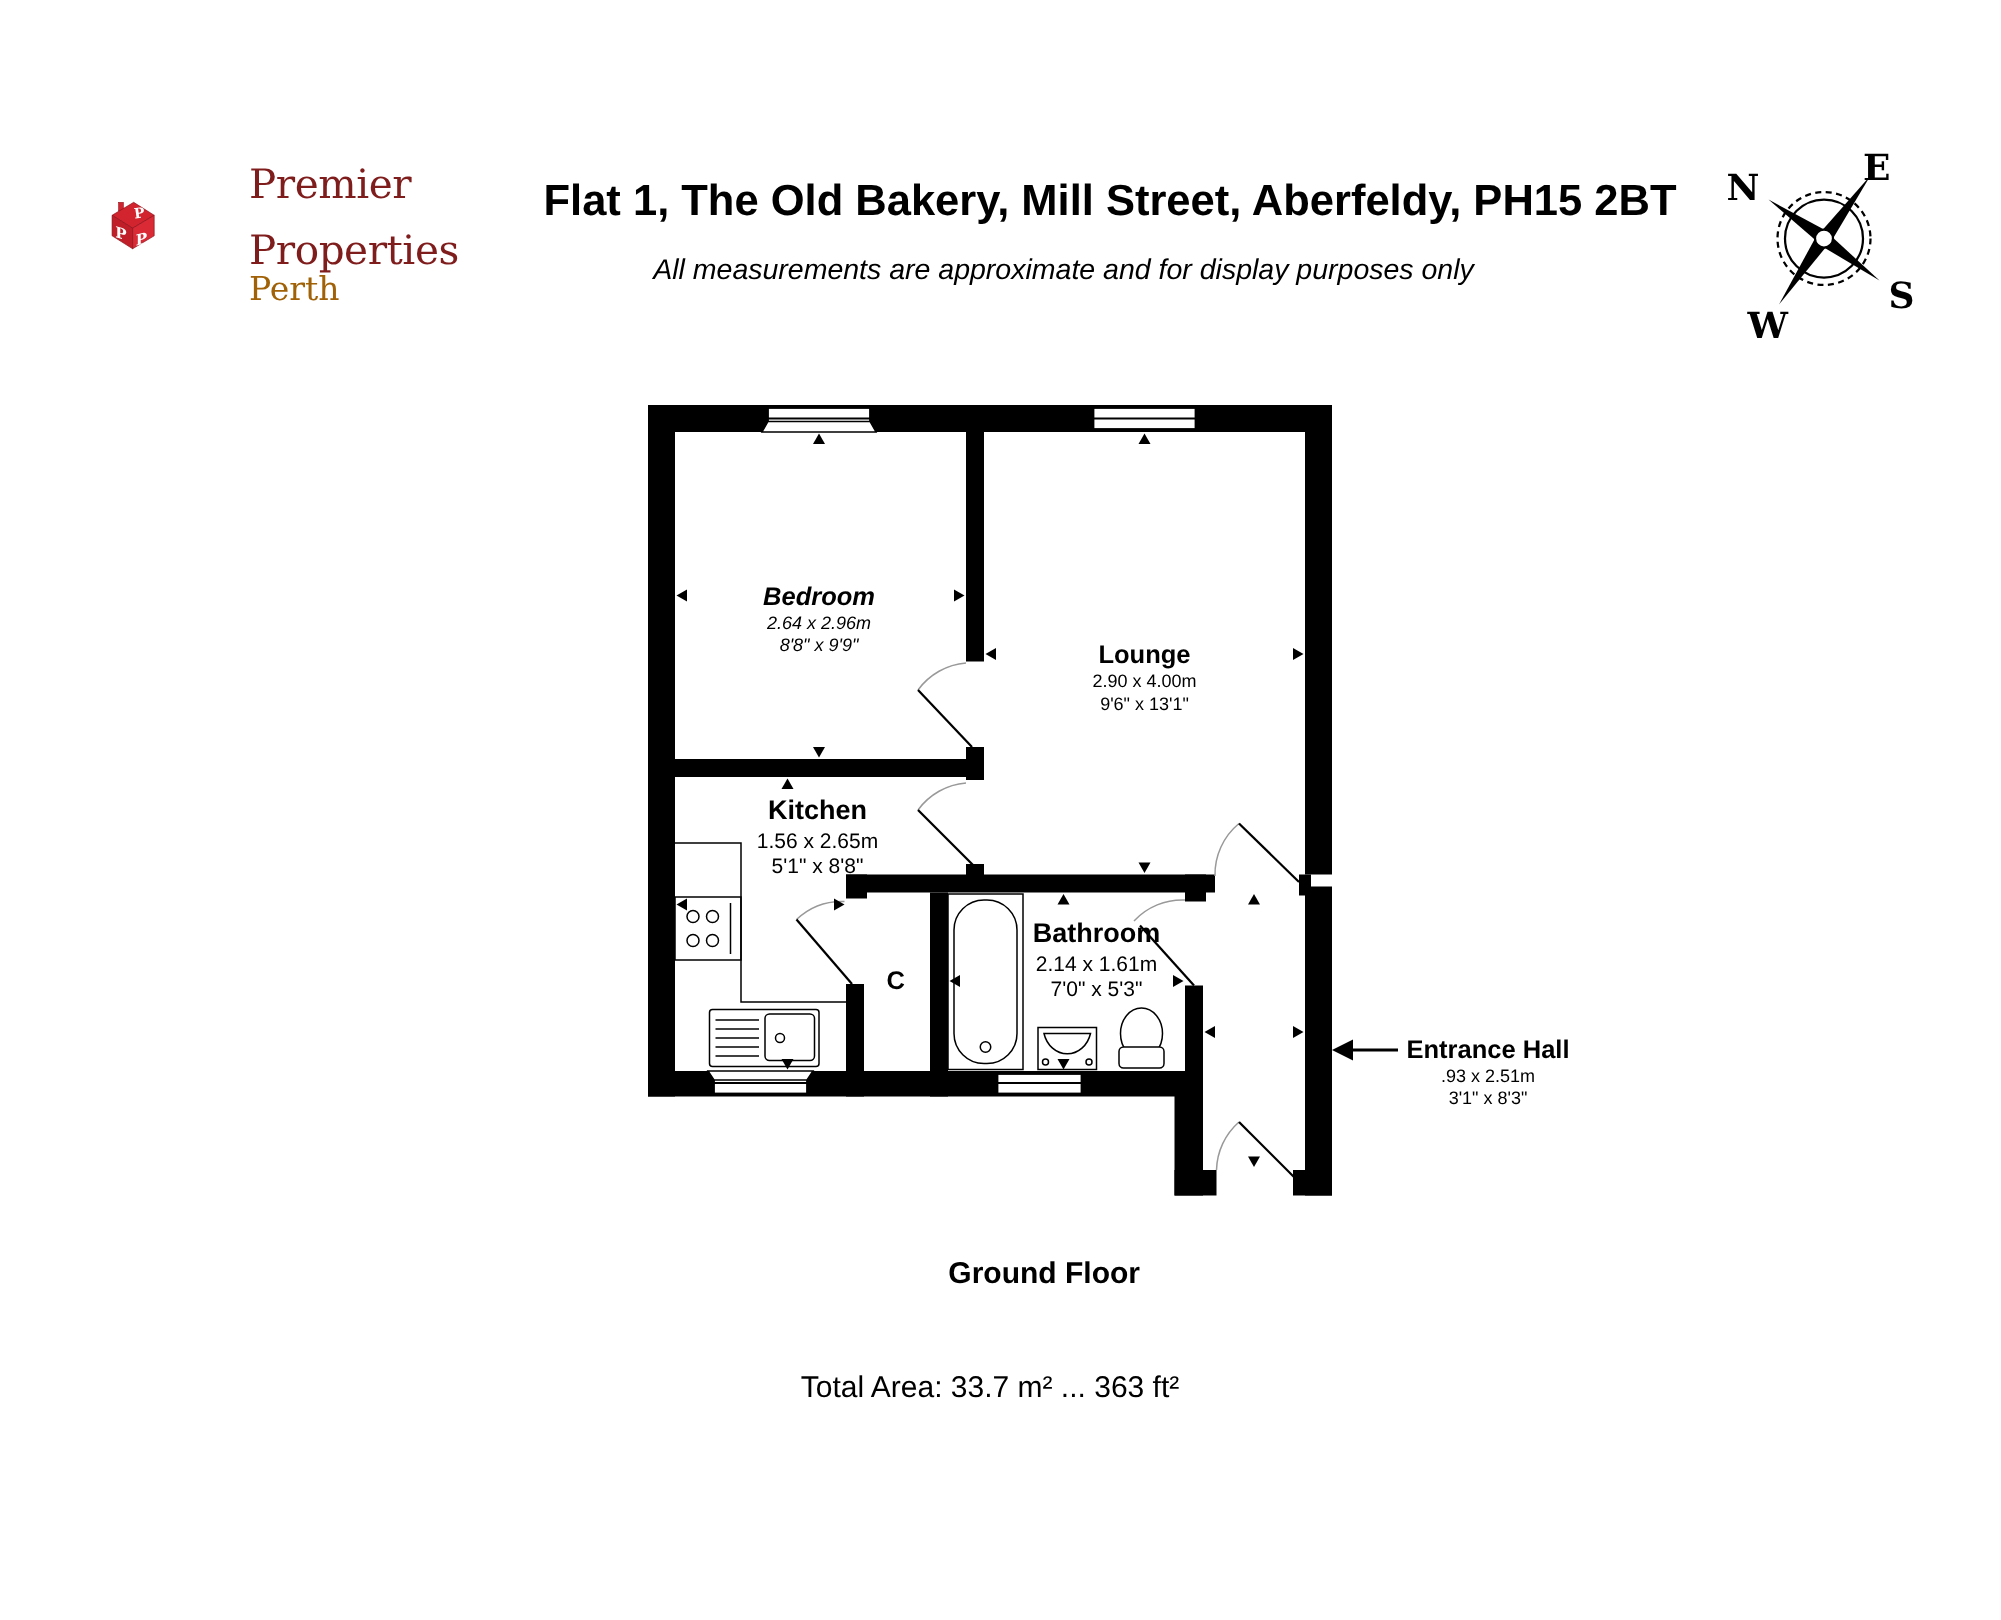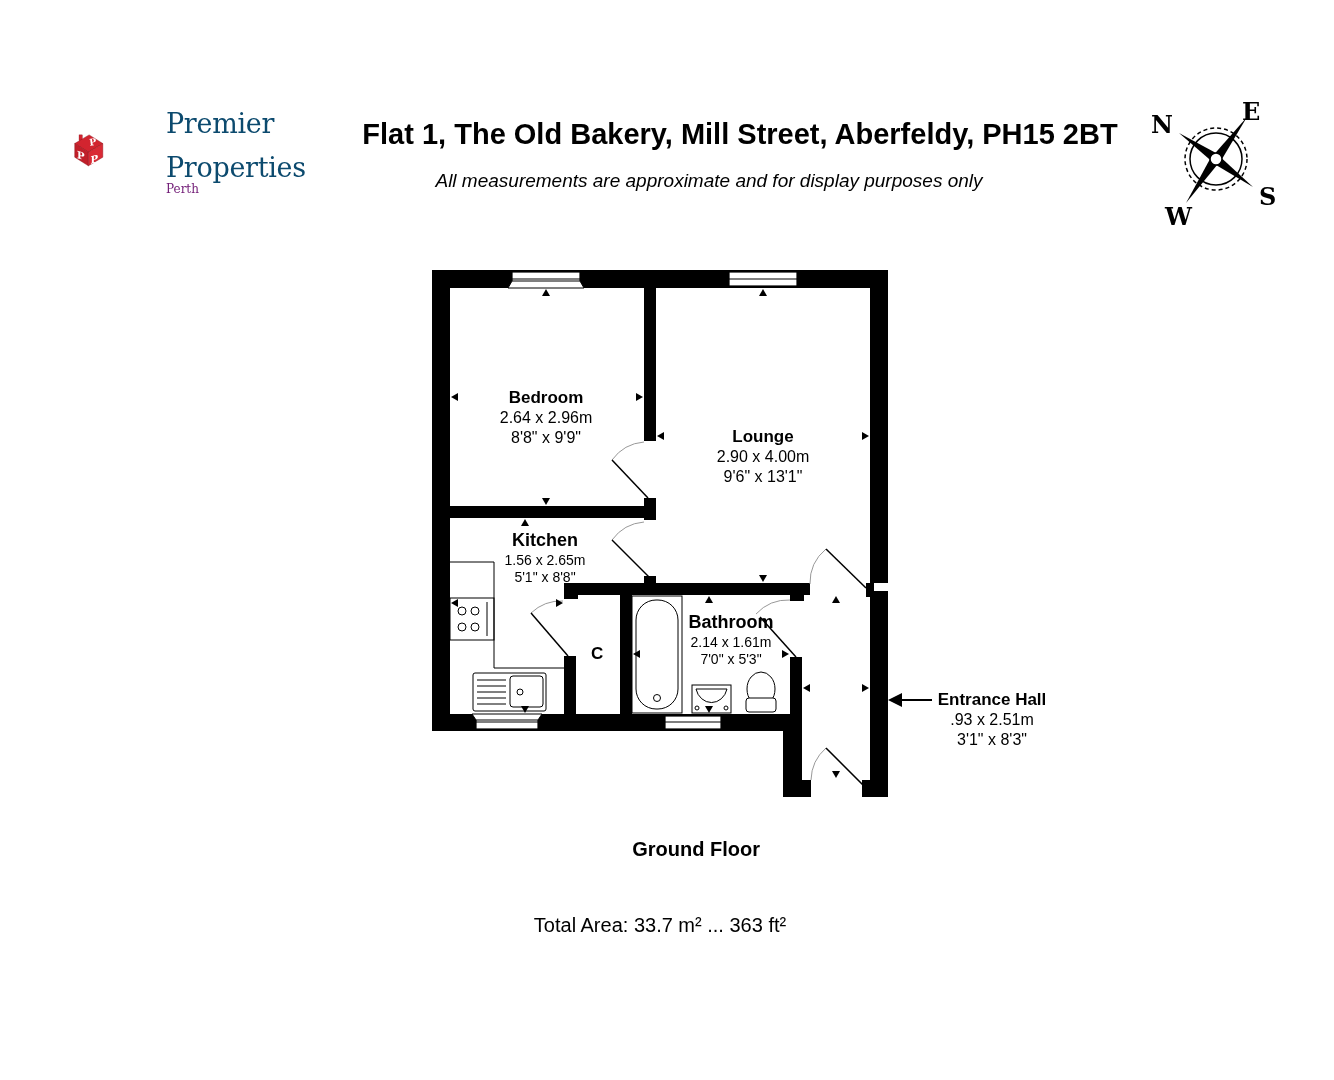--- a/index.html
+++ b/index.html
@@ -1,30 +1,30 @@
 <!DOCTYPE html>
 <html><head>
   <meta charset="utf-8">
   <style>
     html, body { margin: 0; padding: 0; background: #ffffff; }
     body { width: 1334px; height: 1080px; position: relative; overflow: hidden; font-family: "Liberation Sans", sans-serif; color: #000; }
     .logo { position: absolute; left: 74px; top: 104px; width: 250px; height: 92px; }
     .logo-text { position: absolute; left: 166px; top: 110px; font-family: "DejaVu Serif", serif; line-height: 1; }
-    .logo-line1, .logo-line2 { font-size: 27px; color: #0c4a6e; letter-spacing: -0.3px; display: block; }
+    .logo-line1, .logo-line2 { font-size: 27px; color: #7f1d1d; letter-spacing: -0.3px; display: block; }
     .logo-line2 { margin-top: 17px; }
-    .logo-line3 { font-size: 12px; color: #701a75; display: block; margin-top: 2px; }
+    .logo-line3 { font-size: 22px; color: #a16207; display: block; margin-top: 2px; }
     .title-wrap { position: absolute; left: 336px; top: 118px; width: 770px; text-align: center; font-size: 29px; font-weight: bold; white-space: nowrap; margin-left: 19px; }
     .subtitle { position: absolute; left: 336px; top: 170px; width: 746px; text-align: center; font-size: 19px; white-space: nowrap; font-style: italic; }
     .compass { position: absolute; left: 1145px; top: 95px; width: 140px; height: 140px; }
     .plan { position: absolute; left: 0; top: 0; width: 1334px; height: 1080px; }
     .room-label { position: absolute; text-align: center; white-space: nowrap; line-height: 1.25; }
     .room-label .name { font-weight: bold; display: block; }
     .room-label .dim { display: block; }
     .lbl-lg .name { font-size: 17px; }
-    .lbl-lg .dim { font-size: 16px; }
+    .lbl-lg .dim { font-size: 12px; }
     .lbl-sm .name { font-size: 18px; }
     .lbl-sm .dim { font-size: 14px; }
     .c-label { position: absolute; left: 591px; top: 644px; font-size: 17px; font-weight: bold; }
     .floor-name { position: absolute; left: 560px; top: 838px; width: 200px; text-align: right; font-size: 20px; font-weight: bold; }
     .total-area { position: absolute; left: 480px; top: 914px; width: 360px; text-align: center; font-size: 20px; }
   </style>
 </head>
 <body>
 
 <svg class="logo" viewBox="0 0 250 92" style="left:74px;top:104px;width:90px;height:92px;">
@@ -181,21 +181,21 @@
     <polygon points="869,688 862,684 862,692"></polygon>
     <polygon points="836,778 832,771 840,771"></polygon>
   </g>
 
   <g>
     <line x1="896" y1="700" x2="932" y2="700" stroke="#000" stroke-width="2"></line>
     <polygon points="888,700 902,693 902,707" fill="#000"></polygon>
   </g>
 </svg>
 
-<div class="room-label lbl-lg" style="left:476px;top:387px;width:140px;">
+<div class="room-label lbl-lg" style="left:476px;top:387px;width:140px;font-style:italic;">
   <span class="name">Bedroom</span>
   <span class="dim">2.64 x 2.96m</span>
   <span class="dim">8'8" x 9'9"</span>
 </div>
 <div class="room-label lbl-lg" style="left:693px;top:426px;width:140px;">
   <span class="name">Lounge</span>
   <span class="dim">2.90 x 4.00m</span>
   <span class="dim">9'6" x 13'1"</span>
 </div>
 <div class="room-label lbl-sm" style="left:485px;top:529px;width:120px;">

